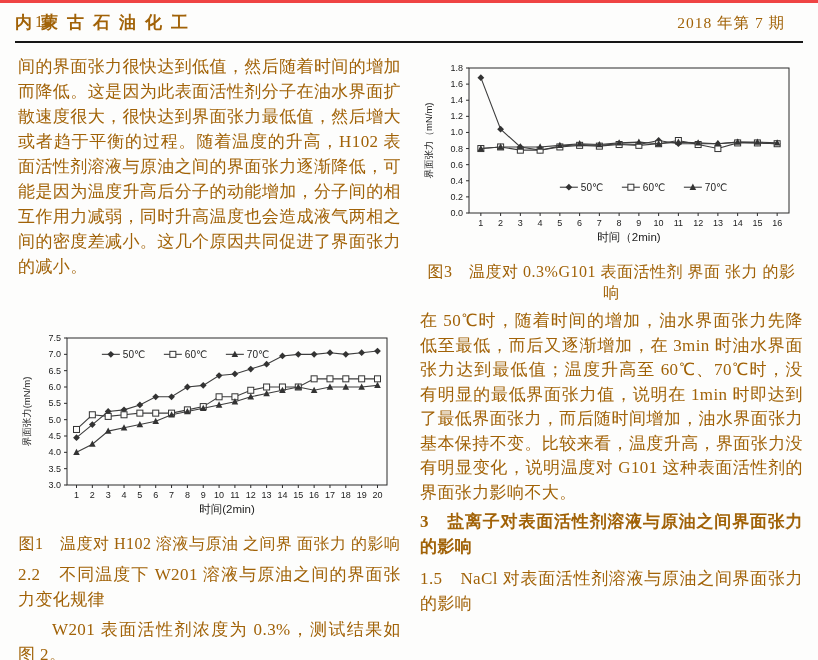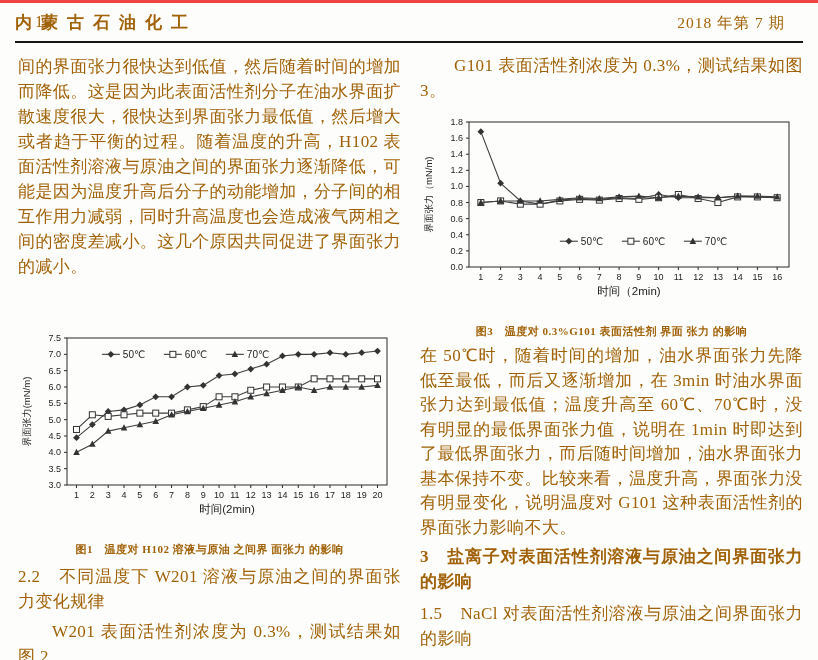--- a/index.html
+++ b/index.html
@@ -14,21 +14,21 @@
   .journal-title{position:absolute;left:0;right:0;top:8px;font-size:17px;letter-spacing:9px;font-weight:bold;}
   .issue{position:absolute;right:18px;top:10px;font-size:15.5px;letter-spacing:1px;}
   .columns{display:flex;gap:19px;padding:6px 15px 0 18px;}
   .col{width:383px;box-sizing:border-box;}
   .para{font-size:17px;line-height:25px;text-align:justify;margin:5px 0 0 0;letter-spacing:0.4px;font-family:Liberation Serif, serif;}
   .para.indent{text-indent:2em;}
   .rcol .para{line-height:24.5px;}
   .chart{width:100%;background:#fdfdfc;}
   .chart-fig1{height:196px;margin-top:50px;}
   .chart-fig3{height:194px;margin-top:10px;}
-  .fig-caption{font-size:11px;font-weight:bold;text-align:center;margin-top:17px;letter-spacing:0.5px;}
+  .fig-caption{font-size:16px;font-weight:normal;text-align:center;margin-top:9px;letter-spacing:0.5px;}
   .subheading{font-size:17px;line-height:25px;margin-top:7px;text-align:justify;letter-spacing:0.4px;}
   .mainheading{font-size:17px;line-height:25px;font-weight:bold;margin-top:4px;text-align:justify;letter-spacing:0.4px;}
 </style>
 </head>
 <body>
 
 <div class="page">
 
   <div class="header">
     <span class="page-num">10</span>
@@ -176,21 +176,20 @@
             <line x1="207.85148514851485" y1="25.333333333333332" x2="225.85148514851485" y2="25.333333333333332" stroke="#3d3d3d" stroke-width="1.1"></line>
             <path d="M216.85148514851485 21.73333333333333L220.15148514851487 28.03333333333333L213.55148514851484 28.03333333333333Z" fill="#333"></path>
             <text x="228.85148514851485" y="28.833333333333332" font-size="10" fill="#222">70℃</text>
           </svg></div>
       <div class="fig-caption">图1　温度对 H102 溶液与原油 之间界 面张力 的影响</div>
       <div class="subheading">2.2　不同温度下 W201 溶液与原油之间的界面张力变化规律</div>
       <p class="para indent">W201 表面活性剂浓度为 0.3%，测试结果如图 2。</p>
     </div>
 
     <div class="col rcol">
-      <p class="para indent">G101 表面活性剂浓度为 0.3%，测试结果如图 3。</p>
       <div class="chart chart-fig3"><svg width="383" height="194" style="font-family: &quot;Liberation Sans&quot;, &quot;DejaVu Sans&quot;, sans-serif;">
             <rect x="49" y="9" width="320" height="145" fill="none" stroke="#2a2a2a" stroke-width="1"></rect>
             <line x1="46" y1="154" x2="49" y2="154" stroke="#2a2a2a"></line>
             <text x="43" y="157" text-anchor="end" font-size="9" fill="#222">0.0</text>
             <line x1="46" y1="137.88888888888889" x2="49" y2="137.88888888888889" stroke="#2a2a2a"></line>
             <text x="43" y="140.88888888888889" text-anchor="end" font-size="9" fill="#222">0.2</text>
             <line x1="46" y1="121.77777777777776" x2="49" y2="121.77777777777776" stroke="#2a2a2a"></line>
             <text x="43" y="124.77777777777776" text-anchor="end" font-size="9" fill="#222">0.4</text>
             <line x1="46" y1="105.66666666666666" x2="49" y2="105.66666666666666" stroke="#2a2a2a"></line>
             <text x="43" y="108.66666666666666" text-anchor="end" font-size="9" fill="#222">0.6</text>

